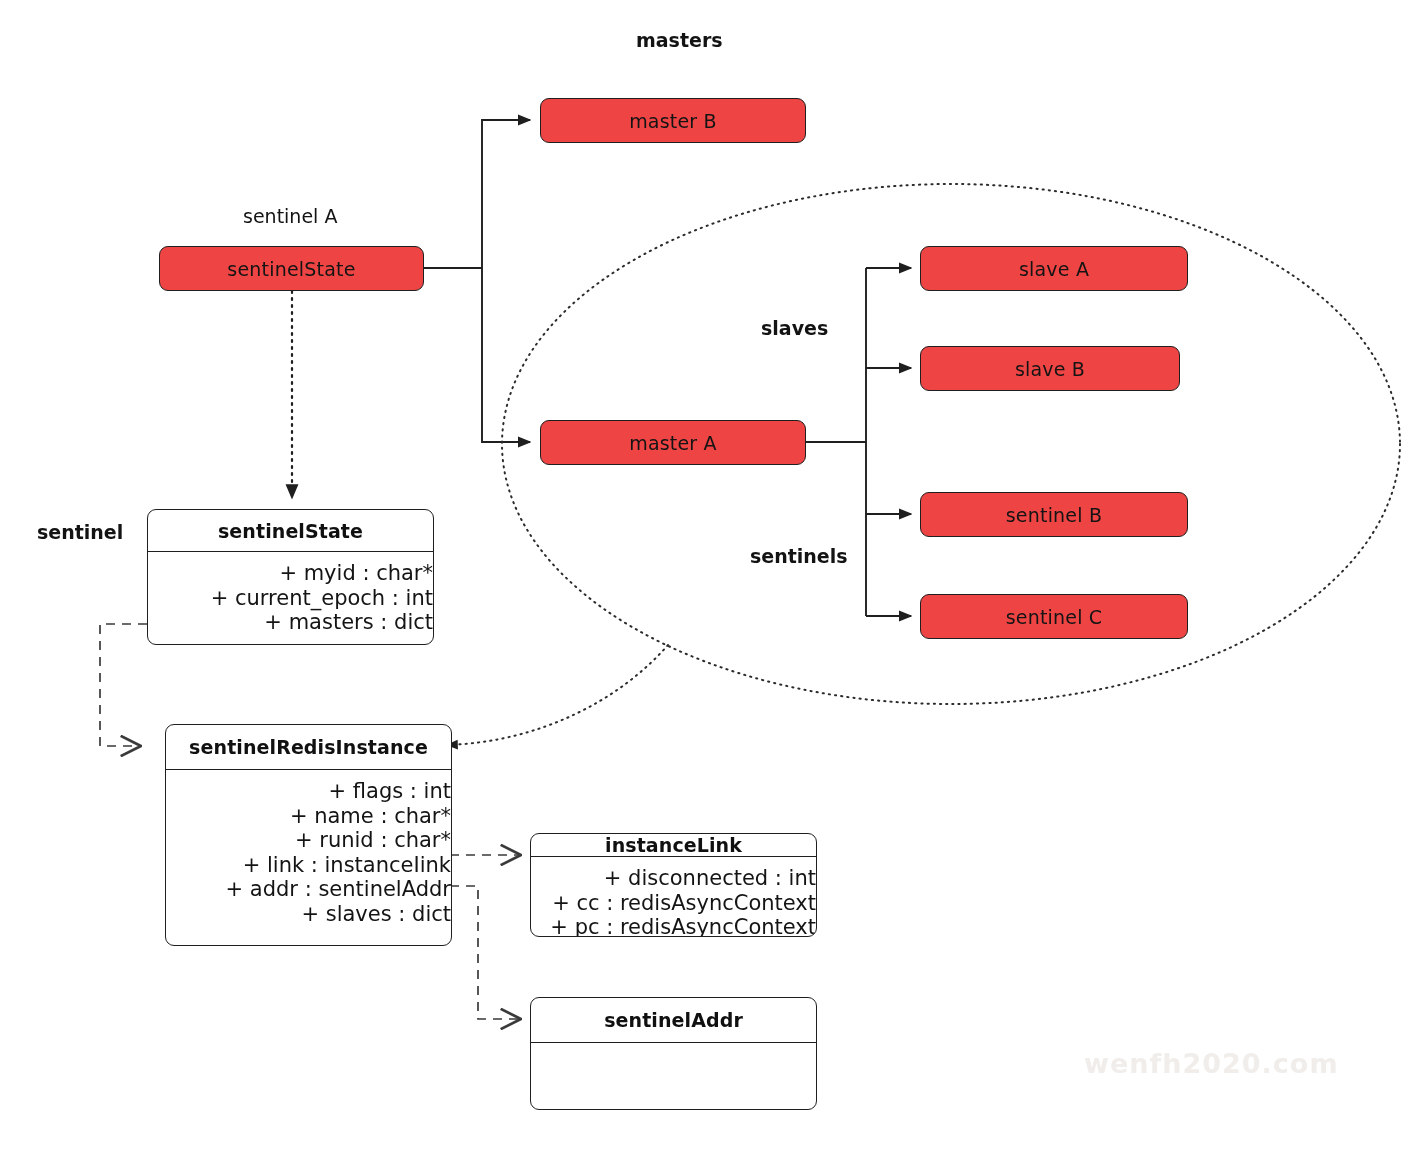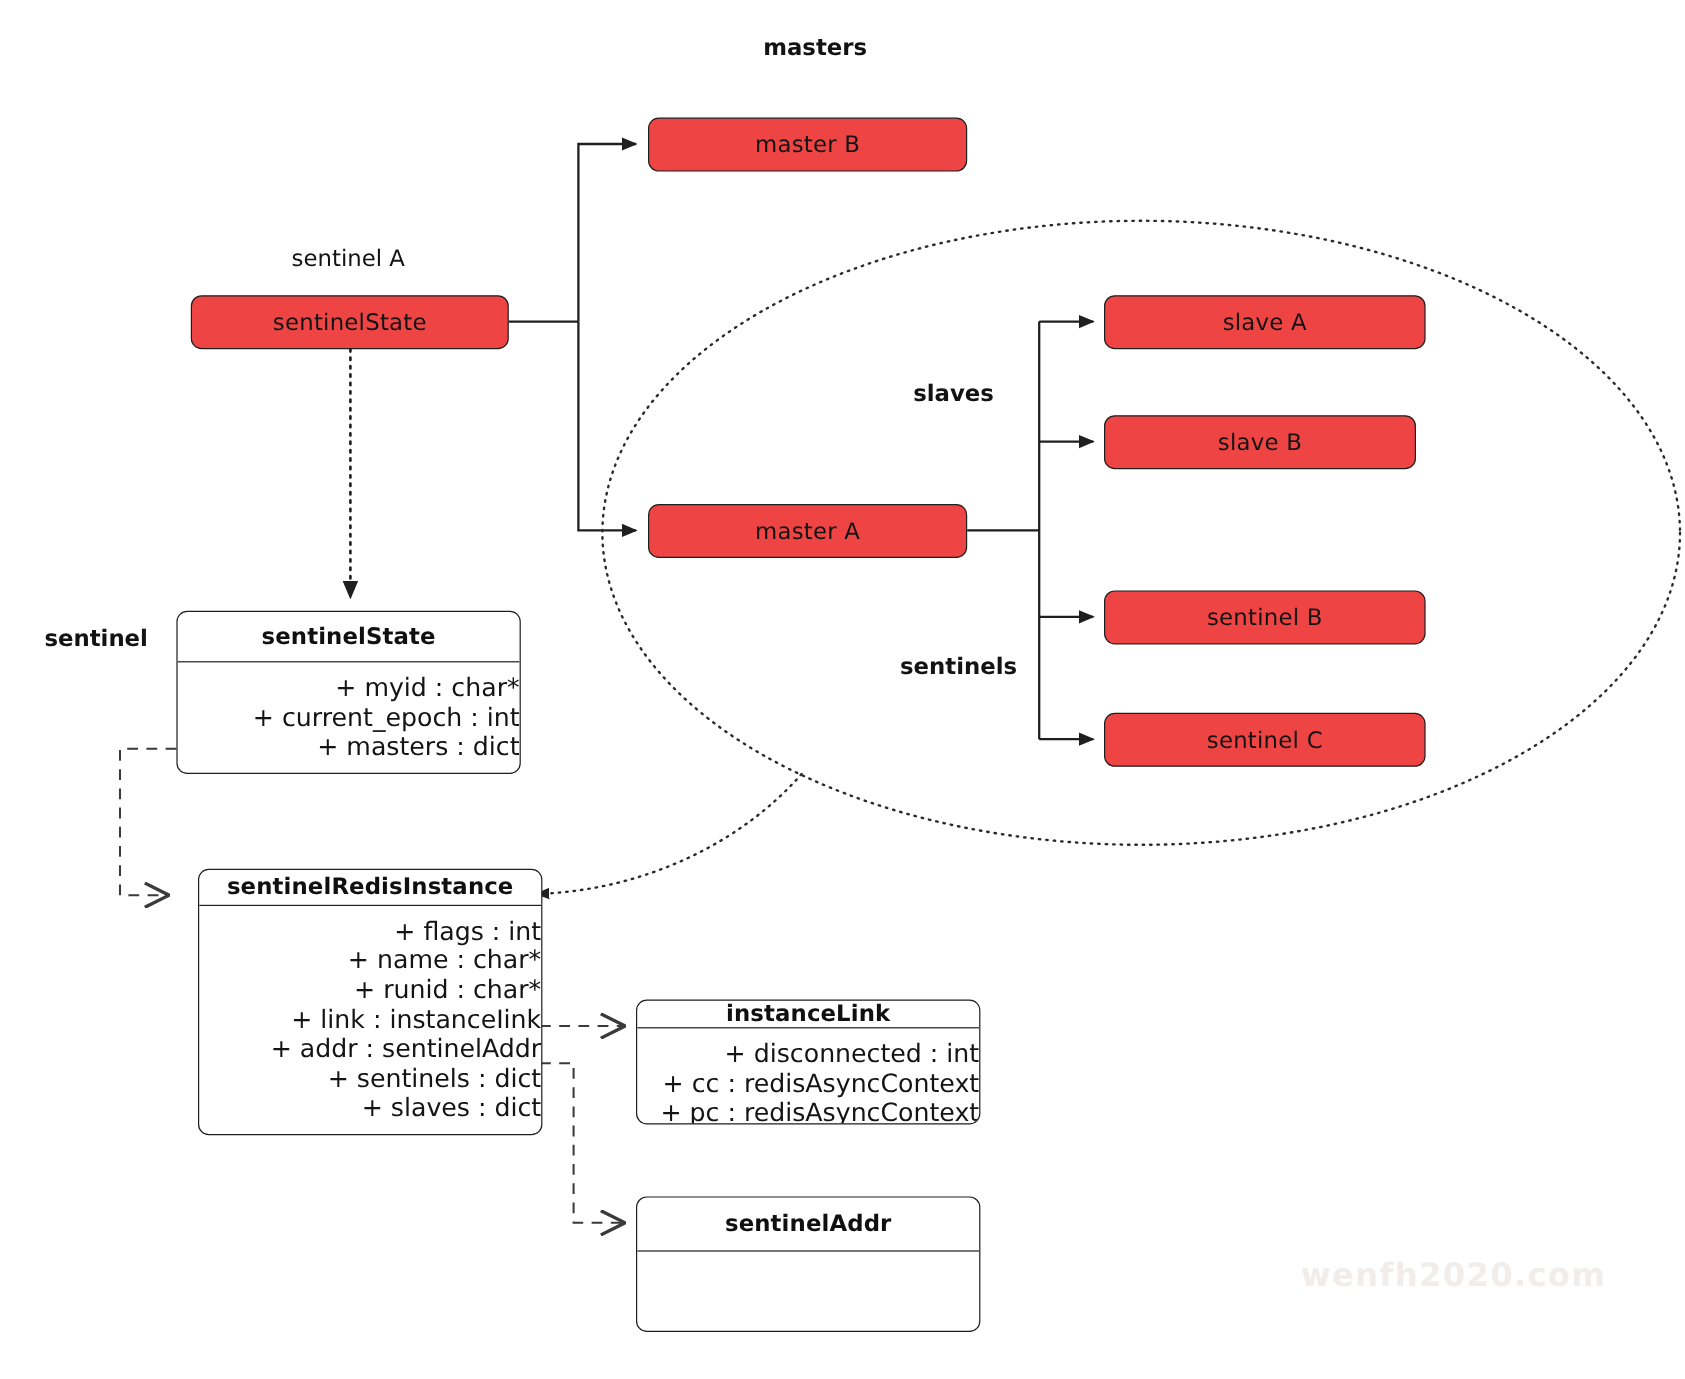--- a/index.html
+++ b/index.html
@@ -198,21 +198,20 @@
   </div>
 
   <div class="klass" style="left:147px; top:724px; width:287px; height:222px;margin-left:18px;">
     <div class="klass-title">sentinelRedisInstance</div>
     <div class="klass-body">
       <div class="attr">+ flags : int</div>
       <div class="attr">+ name : char*</div>
       <div class="attr">+ runid : char*</div>
       <div class="attr">+ link : instanceIink</div>
       <div class="attr">+ addr : sentinelAddr</div>
-      <div class="attr">+ sentinels : dict</div>
       <div class="attr">+ slaves : dict</div>
     </div>
   </div>
 
   <div class="klass" style="left:530px; top:833px; width:287px; height:104px;">
     <div class="klass-title">instanceLink</div>
     <div class="klass-body">
       <div class="attr">+ disconnected : int</div>
       <div class="attr">+ cc : redisAsyncContext</div>
       <div class="attr">+ pc : redisAsyncContext</div>

